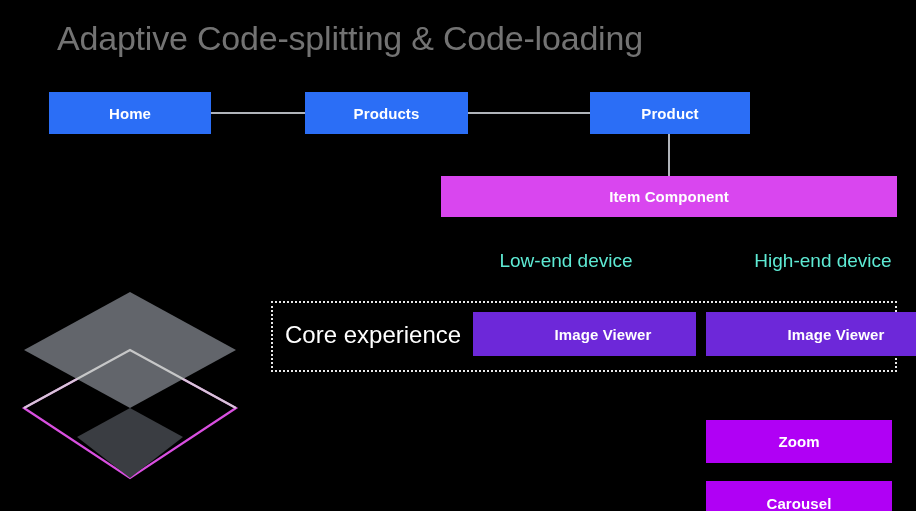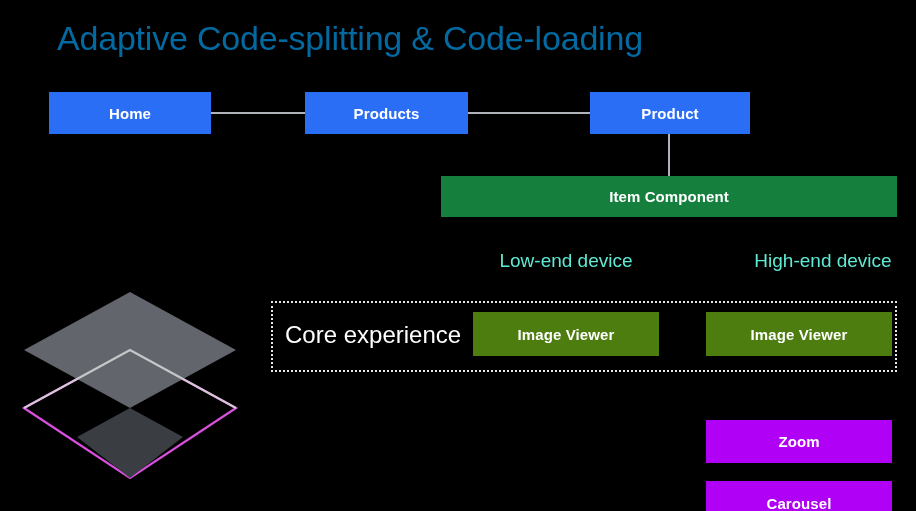--- a/index.html
+++ b/index.html
@@ -21,41 +21,41 @@
     background: #000000;
   }
 
   
   .slide-title {
     position: absolute;
     left: 57px;
     top: 19px;
     font-size: 34px;
     font-weight: 400;
-    color: #0369a1;
+    color: #737373;
     letter-spacing: -0.2px;
     white-space: nowrap;
   }
 
   
   .flow-box {
     position: absolute;
     display: flex;
     align-items: center;
     justify-content: center;
     color: #ffffff;
     font-size: 15px;
     font-weight: 700;
     letter-spacing: 0.1px;
     white-space: nowrap;
   }
   .box-home     { left: 49px;  top: 92px;  width: 162px; height: 42px; background: #2b6ef6; }
   .box-products { left: 305px; top: 92px;  width: 163px; height: 42px; background: #2b6ef6; }
   .box-product  { left: 590px; top: 92px;  width: 160px; height: 42px; background: #2b6ef6; }
-  .box-item     { left: 441px; top: 176px; width: 456px; height: 41px; background: #15803d; }
+  .box-item     { left: 441px; top: 176px; width: 456px; height: 41px; background: #d946ef; }
 
   
   .connector {
     position: absolute;
     background: #b0b4ba;
   }
   .conn-h1 { left: 211px; top: 112px; width: 94px;  height: 2px; }
   .conn-h2 { left: 468px; top: 112px; width: 122px; height: 2px; }
   .conn-v1 { left: 668px; top: 134px; width: 2px;   height: 43px; }
 
@@ -97,21 +97,21 @@
     position: absolute;
     display: flex;
     align-items: center;
     justify-content: center;
     color: #ffffff;
     font-size: 15px;
     font-weight: 700;
     letter-spacing: 0.1px;
     white-space: nowrap;
   }
-  .chip-pink   { background: #4d7c0f; }
+  .chip-pink   { background: #6d28d9; padding-left: 37px; }
   .chip-purple { background: #b000f5; margin-top: 40px; }
 
   .chip-iv-low  { left: 473px; top: 312px; width: 186px; height: 44px; }
   .chip-iv-high { left: 706px; top: 312px; width: 186px; height: 44px; }
   .chip-zoom    { left: 706px; top: 380px; width: 186px; height: 43px; }
   .chip-car     { left: 706px; top: 441px; width: 186px; height: 44px; }
 
   
   .layers-graphic {
     position: absolute;

